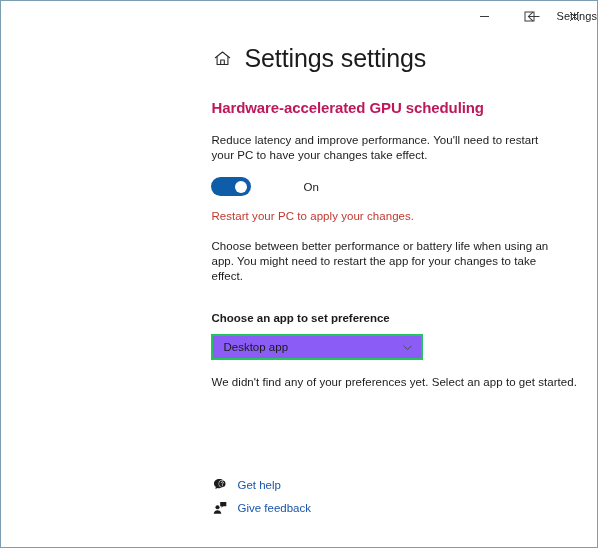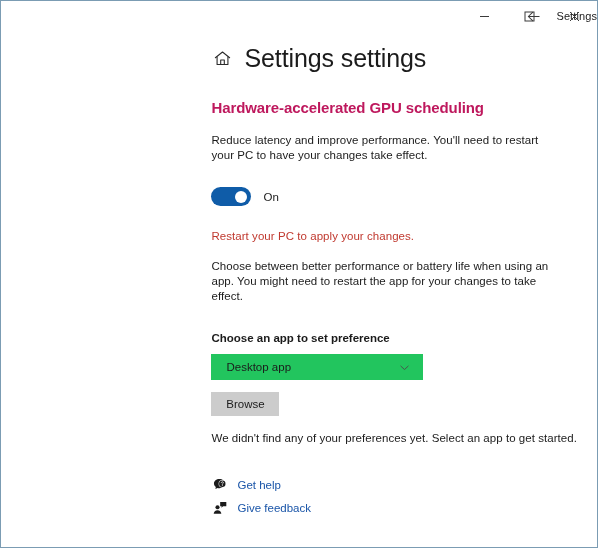--- a/index.html
+++ b/index.html
@@ -143,22 +143,22 @@
     font-size: 11.5px;
     color: #1b1b1b;
     margin-left: 12px;
   }
 
   
   .dropdown {
     width: 212px;
     height: 26px;
     box-sizing: border-box;
-    border: 5px solid #22c55e;
-    background: #22c55e;
+    border: 2px solid #22c55e;
+    background: #8b5cf6;
     display: flex;
     align-items: center;
     padding: 0 8px 0 10px;
     font-size: 11.5px;
     color: #1b1b1b;
   }
   .dropdown-value { flex: 1 1 auto; }
   .chevron {
     width: 11px;
     height: 11px;
@@ -207,21 +207,21 @@
     flex: 0 0 auto;
   }
   .link-text {
     font-size: 11.5px;
     color: #1a55a8;
   }
 
   .mt-17 { margin-top: 17px; }
   .mt-12 { margin-top: 12px; }
   .mt-10 { margin-top: 10px; }
-  .mt-14 { margin-top: 24px; }
+  .mt-14 { margin-top: 14px; gap: 40px; }
   .mt-20 { margin-top: 28px; font-weight: bold; }
   .mt-24 { margin-top: 24px; }
   .mt-26 { margin-top: 26px; }
 </style>
 </head>
 <body>
 
 <div class="window">
 
   <div class="titlebar">
@@ -284,23 +284,20 @@
 
     <div class="dropdown mt-10">
       <span class="dropdown-value">Desktop app</span>
       <span class="chevron">
         <svg width="11" height="11" viewBox="0 0 12 12" fill="none" aria-hidden="true">
           <path d="M2 4.5L6 8.2L10 4.5" stroke="currentColor" stroke-width="1" stroke-linecap="round" stroke-linejoin="round"></path>
         </svg>
       </span>
     </div>
 
-    <div class="mt-12">
-      <button class="browse-button">Browse</button>
-    </div>
 
     <div class="body-text" style="margin-top:15px;">We didn't find any of your preferences yet. Select an app to get started.</div>
 
     <div class="footer-links">
 
       <div class="link-row">
         <span class="link-icon">
           <svg width="16" height="16" viewBox="0 0 18 18" fill="none" aria-hidden="true">
             <path d="M8.3 2.3C4.9 2.3 2.2 4.6 2.2 7.4C2.2 8.9 3 10.3 4.3 11.2L3.8 13.6L6.3 12.3C6.9 12.45 7.6 12.55 8.3 12.55C11.7 12.55 14.4 10.25 14.4 7.4C14.4 4.6 11.7 2.3 8.3 2.3Z" fill="currentColor"></path>
             <circle cx="11.6" cy="7.6" r="4.2" fill="#ffffff"></circle>

